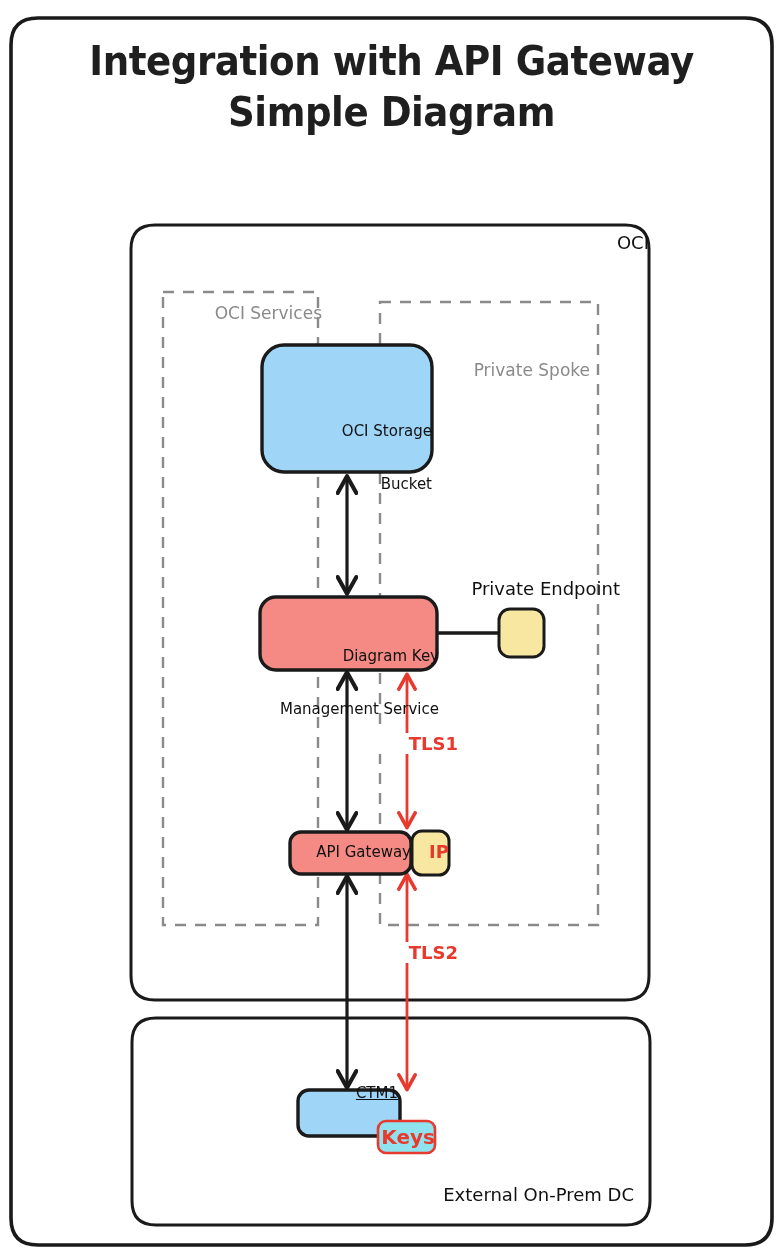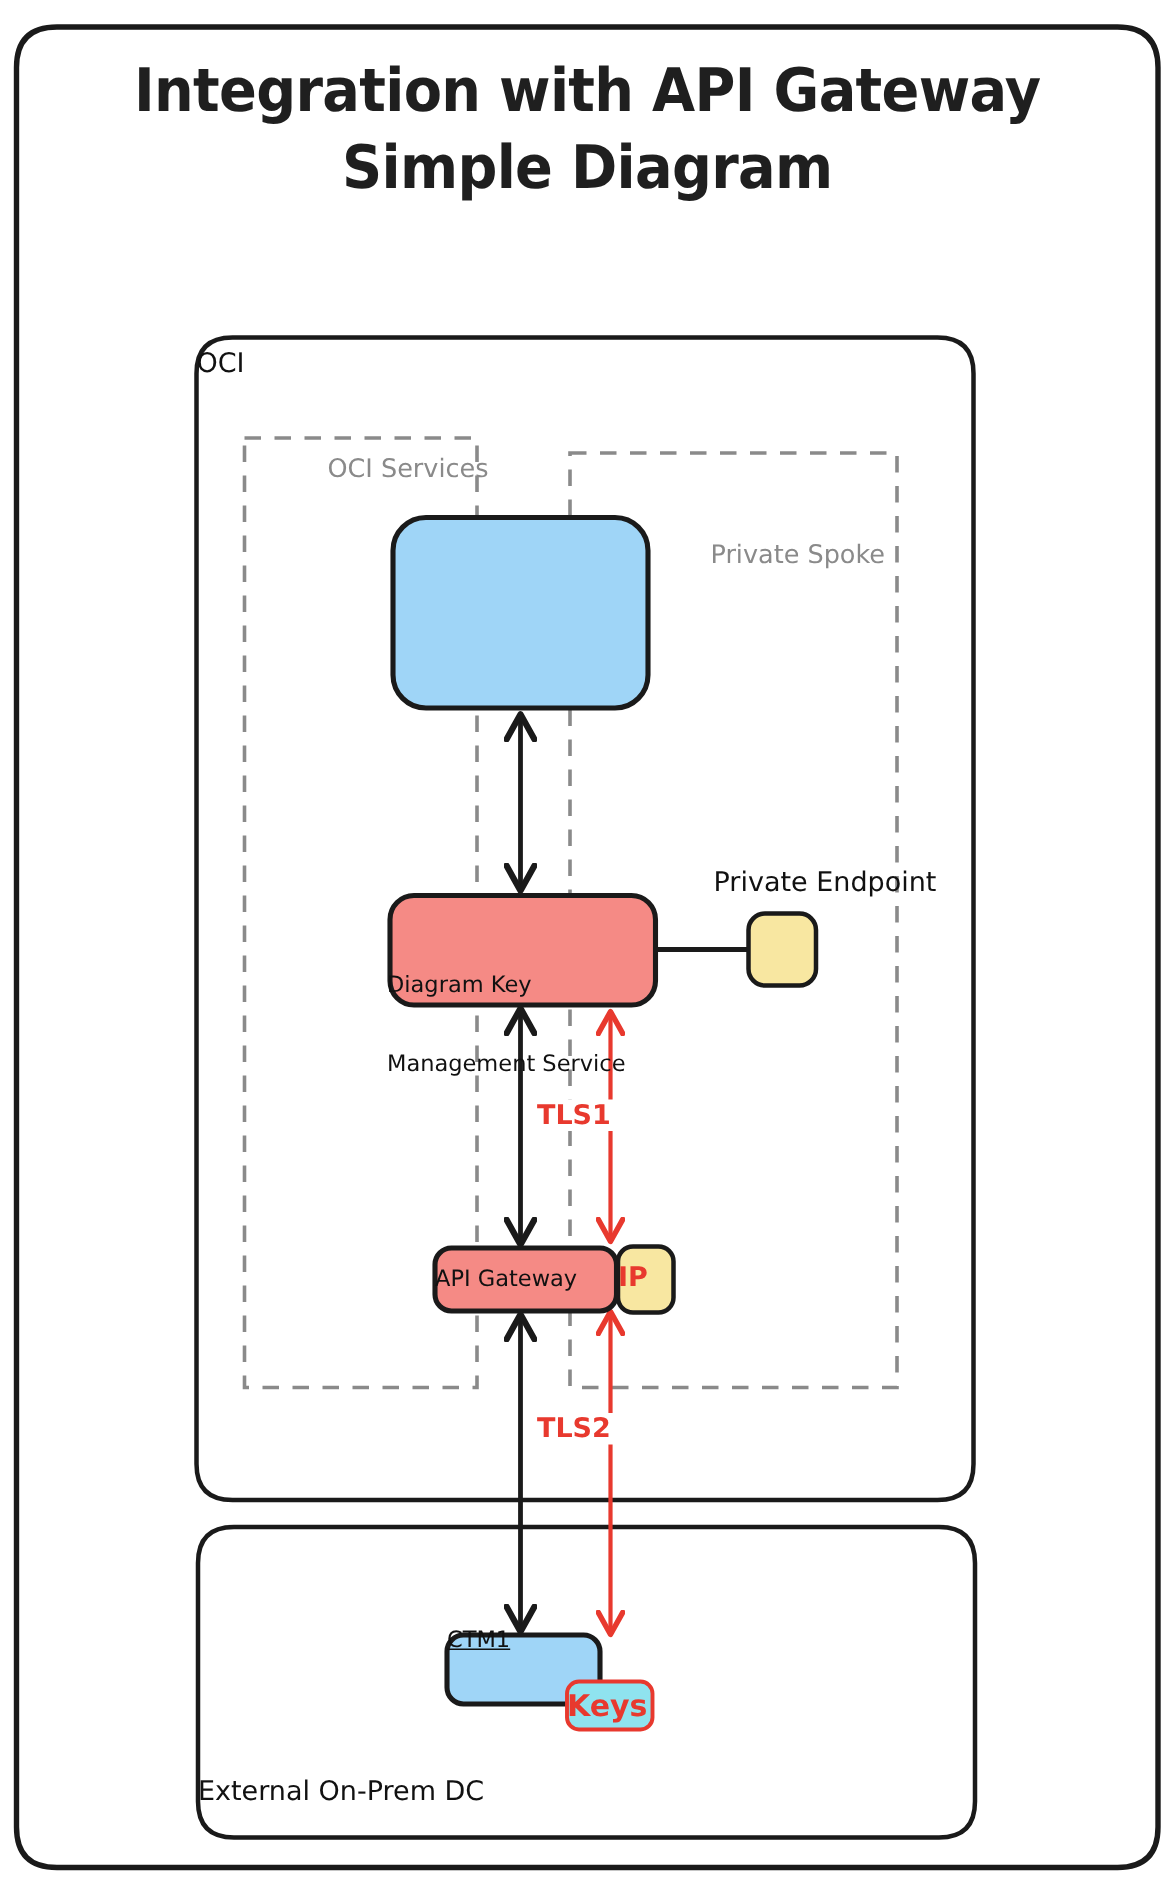--- a/index.html
+++ b/index.html
@@ -26,23 +26,23 @@
   }
   
   .lbl {
     position: absolute;
     font-family: "DejaVu Sans", sans-serif;
     color: #1a1a1a;
     line-height: 1.18;
     white-space: pre;
     pointer-events: none;
   }
-  .lbl.center { text-align: left; }
+  .lbl.center { text-align: right; }
   .lbl.right  { text-align: right; }
-  .lbl.left   { text-align: center; margin-left: 25px; }
+  .lbl.left   { text-align: right; }
 
   #title {
     position: absolute;
     left: 0;
     top: 36px;
     width: 783px;
     text-align: center;
     font-family: "DejaVu Sans", sans-serif;
     font-weight: 800;
     font-size: 40px;
@@ -166,28 +166,32 @@
     </g>
   </svg>
 
   <div id="title">
     <div>Integration with API Gateway</div>
     <div>Simple Diagram</div>
   </div>
 
   <div class="lbl center biglabel" style="left:131px; top:232px; width:518px;">OCI</div>
 
-  <div class="lbl center biglabel" style="left:132px; top:1184px; width:518px;">External On-Prem DC</div>
+  <div class="lbl center biglabel" style="left:116px; top:1184px; width:518px;">External On-Prem DC</div>
 
   <div class="lbl left zonelabel" style="left:172px; top:303px; width:150px;">OCI Services</div>
 
   <div class="lbl right zonelabel" style="left:388px; top:320px; width:202px;">
     <div>Private Spoke</div>
   </div>
 
+  <div class="lbl center nodelabel" style="left:262px; top:388px; width:170px;">
+    <div>OCI Storage</div>
+    <div>Bucket</div>
+  </div>
 
   <div class="lbl center nodelabel" style="left:258px; top:613px; width:181px;">
     <div>Diagram Key</div>
     <div>Management Service</div>
   </div>
 
   <div class="lbl left biglabel" style="left:430px; top:578px; width:190px;">Private Endpoint</div>
 
   <div class="lbl center nodelabel" style="left:290px; top:844px; width:121px;">API Gateway</div>
 

